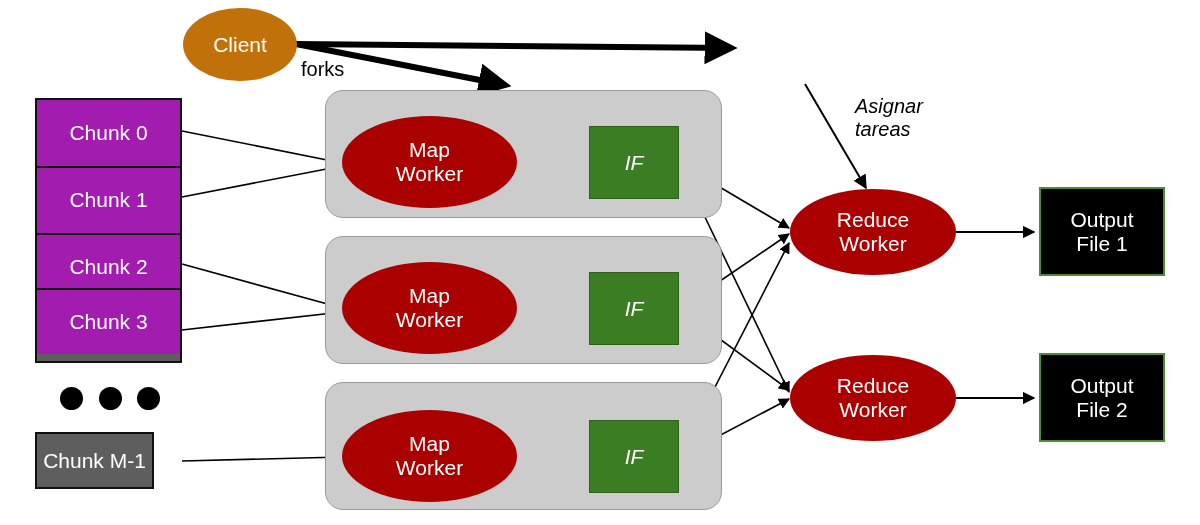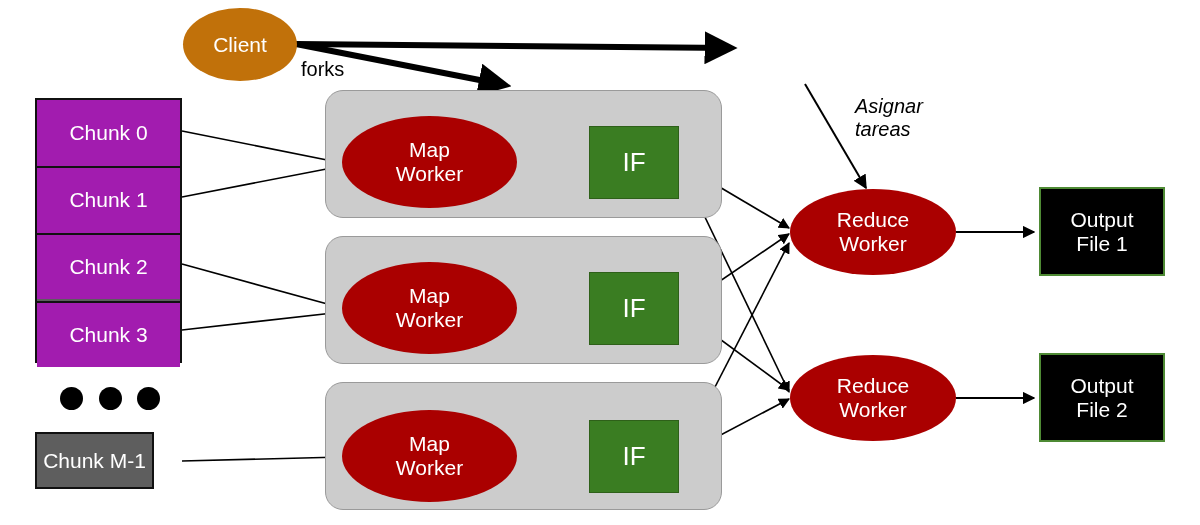--- a/index.html
+++ b/index.html
@@ -139,22 +139,23 @@
     font-size: 21px;
   }
 
   
   .if-box {
     width: 90px;
     height: 73px;
     background: #3A7D22;
     border: 1.5px solid #2E6019;
     color: #ffffff;
-    font-size: 26px;
-    box-sizing: border-box;
+    font-size: 21px;
+    box-sizing: border-box;
+    font-style: italic;
   }
 
   
   .output-file {
     width: 126px;
     height: 89px;
     background: #000000;
     border: 2px solid #4E8A34;
     color: #ffffff;
     font-size: 21px;
@@ -217,21 +218,21 @@
     <path d="M 679 457 L 789 399" stroke="#000000" stroke-width="1.6" fill="none" marker-end="url(#arrow-thin)"></path>
 
     <path d="M 956 232 L 1034 232" stroke="#000000" stroke-width="1.8" fill="none" marker-end="url(#arrow-thin)"></path>
     <path d="M 956 398 L 1034 398" stroke="#000000" stroke-width="1.8" fill="none" marker-end="url(#arrow-thin)"></path>
   </svg>
 
   <div class="chunk-stack">
     <div class="chunk-cell" style="top:0px;">Chunk 0</div>
     <div class="chunk-cell" style="top:66.25px;">Chunk 1</div>
     <div class="chunk-cell" style="top:132.5px;">Chunk 2</div>
-    <div class="chunk-cell" style="top:201px;">Chunk 3</div>
+    <div class="chunk-cell" style="top:188px;">Chunk 3</div>
   </div>
 
   <div class="dots">
     <span class="dot"></span>
     <span class="dot"></span>
     <span class="dot"></span>
   </div>
 
   <div class="node chunk-last">Chunk M-1</div>
 

